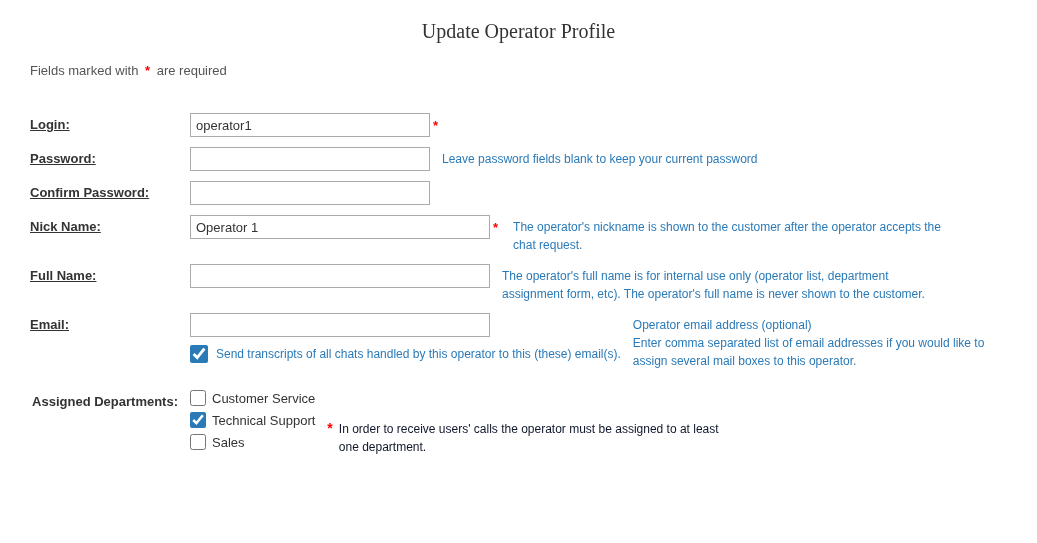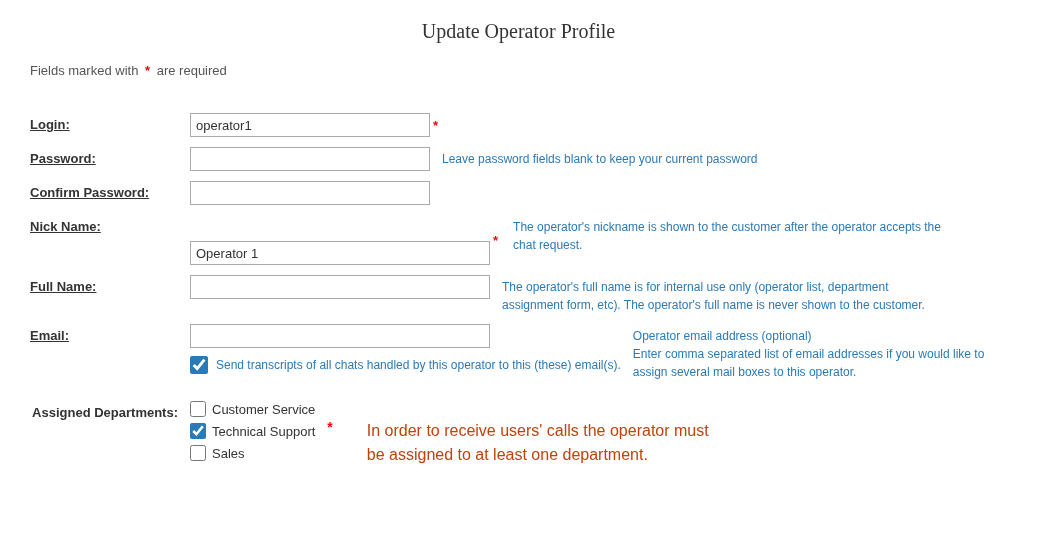--- a/index.html
+++ b/index.html
@@ -109,24 +109,23 @@
       max-width: 400px;
       padding-top: 4px;
     }
     .dept-hint-star {
       color: red;
       font-weight: bold;
       font-size: 14px;
       flex-shrink: 0;
     }
     .dept-hint-text {
-      color: #c2410c;
-      font-size: 16px;
+      color: #0f172a;
+      font-size: 12px;
       line-height: 1.5;
-      margin-left: 28px;
     }
     .transcript-row {
       display: flex;
       align-items: center;
       gap: 8px;
       margin-top: 4px;
     }
     .transcript-checkbox {
       width: 18px;
       height: 18px;
@@ -181,21 +180,21 @@
     <div class="form-field">
       <input type="password" style="">
     </div>
   </div>
 </div>
 
 <div class="form-row">
   <div class="form-label">Nick Name:</div>
   <div class="form-content">
     <div class="form-field">
-      <input type="text" value="Operator 1" style="width: 300px; margin-top: 26px;">
+      <input type="text" value="Operator 1" style="width: 300px;">
       <span class="required-star">*</span>
     </div>
     <div class="form-hint">The operator's nickname is shown to the customer after the operator accepts the chat request.</div>
   </div>
 </div>
 
 <div class="form-row">
   <div class="form-label">Full Name:</div>
   <div class="form-content">
     <div class="form-field">

